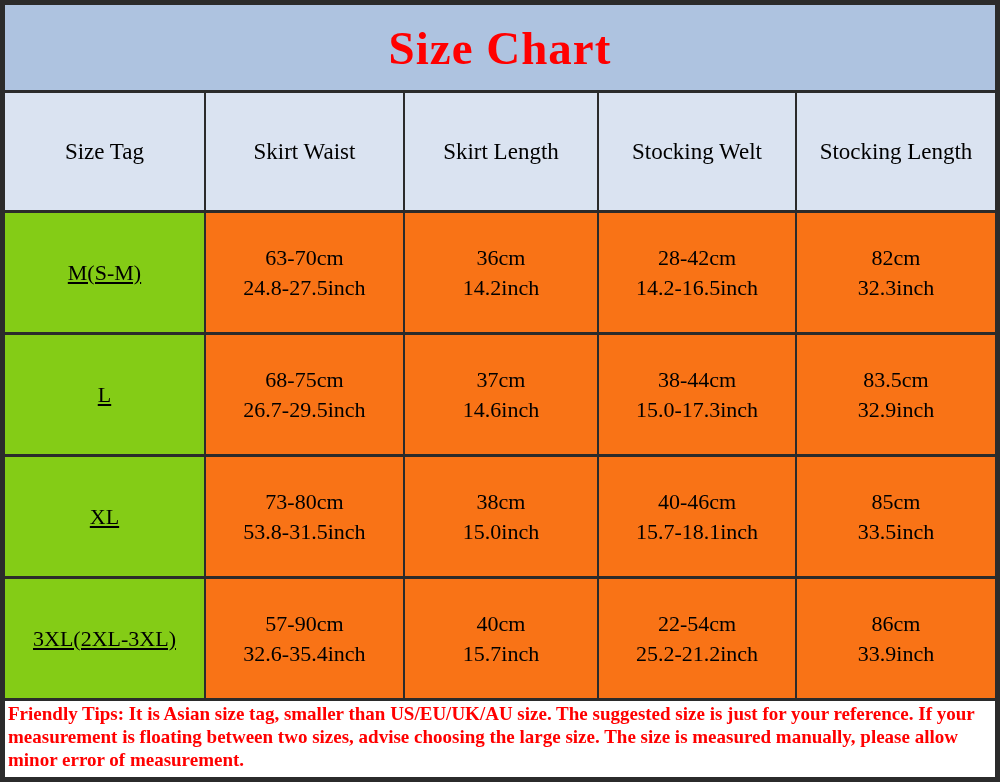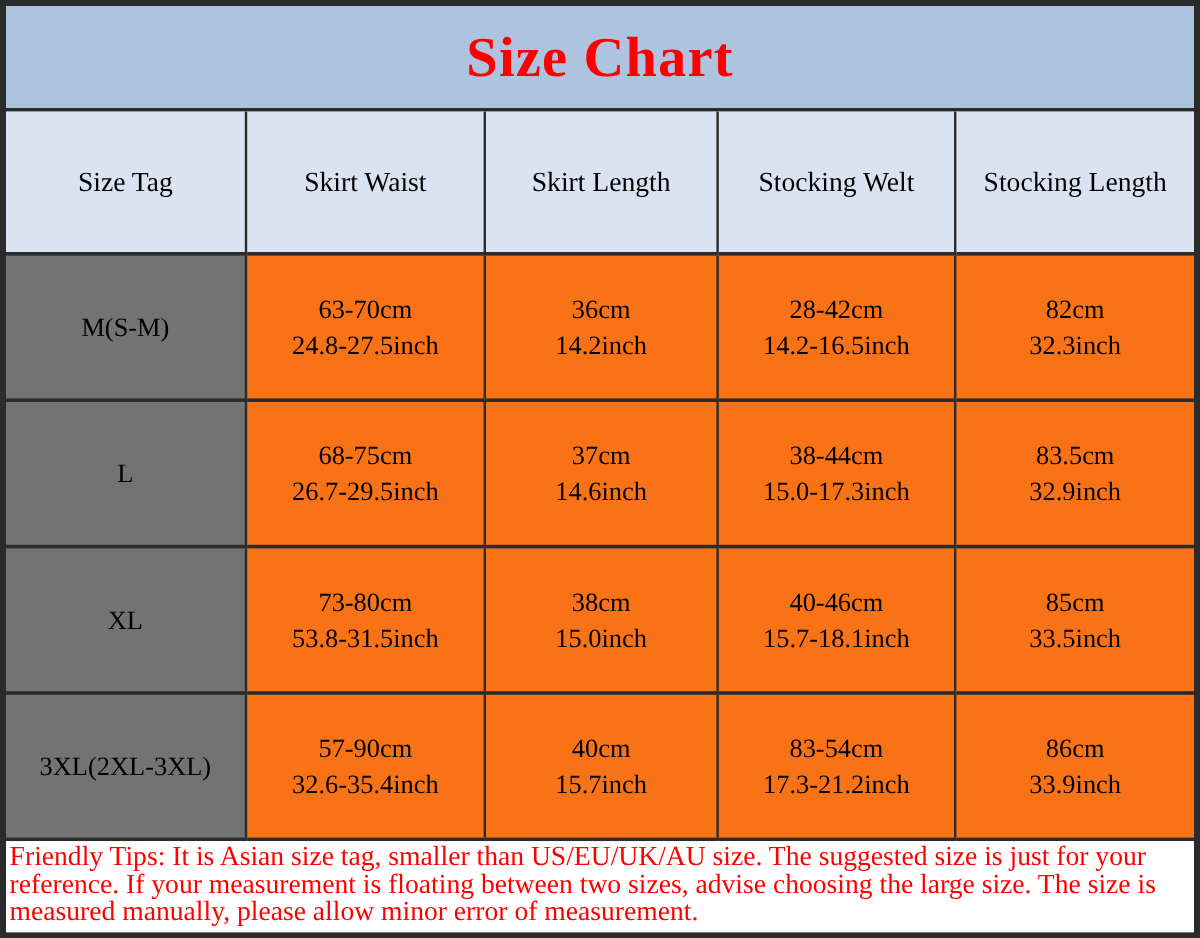--- a/index.html
+++ b/index.html
@@ -54,31 +54,32 @@
   table.size-table td:last-child { border-right: none; }
   table.size-table tr:first-child th { border-top: none; }
   .header-row th {
     height: 117px;
     background: #dae3f1;
     font-weight: normal;
     font-size: 23px;
   }
   .data-row { height: 122px; }
   .data-row td { font-size: 22px; background: #f97316; }
-  .data-row td.size-col { background: #737373; }
+  .data-row td.size-col { background: #84cc16; text-decoration: underline; }
   .data-row td div { line-height: 30px; }
   .footer-tips {
     box-sizing: border-box;
     height: 72px;
     background: #ffffff;
     color: #ff0000;
-    font-size: 23px;
+    font-size: 19px;
     line-height: 23px;
     padding: 1px 3px 0 3px;
     text-align: left;
+    font-weight: bold;
   }
 </style>
 </head>
 <body>
 
 <div class="chart-frame">
 
   <div class="title-band">
     <h1>Size Chart</h1>
   </div>
@@ -164,22 +165,22 @@
         <td class="size-col">3XL(2XL-3XL)</td>
         <td>
           <div>57-90cm</div>
           <div>32.6-35.4inch</div>
         </td>
         <td>
           <div>40cm</div>
           <div>15.7inch</div>
         </td>
         <td>
-          <div>83-54cm</div>
-          <div>17.3-21.2inch</div>
+          <div>22-54cm</div>
+          <div>25.2-21.2inch</div>
         </td>
         <td>
           <div>86cm</div>
           <div>33.9inch</div>
         </td>
       </tr>
     </tbody>
   </table>
 
   <div class="footer-tips">Friendly Tips: It is Asian size tag, smaller than US/EU/UK/AU size. The suggested size is just for your reference. If your measurement is floating between two sizes, advise choosing the large size. The size is measured manually, please allow minor error of measurement.</div>

